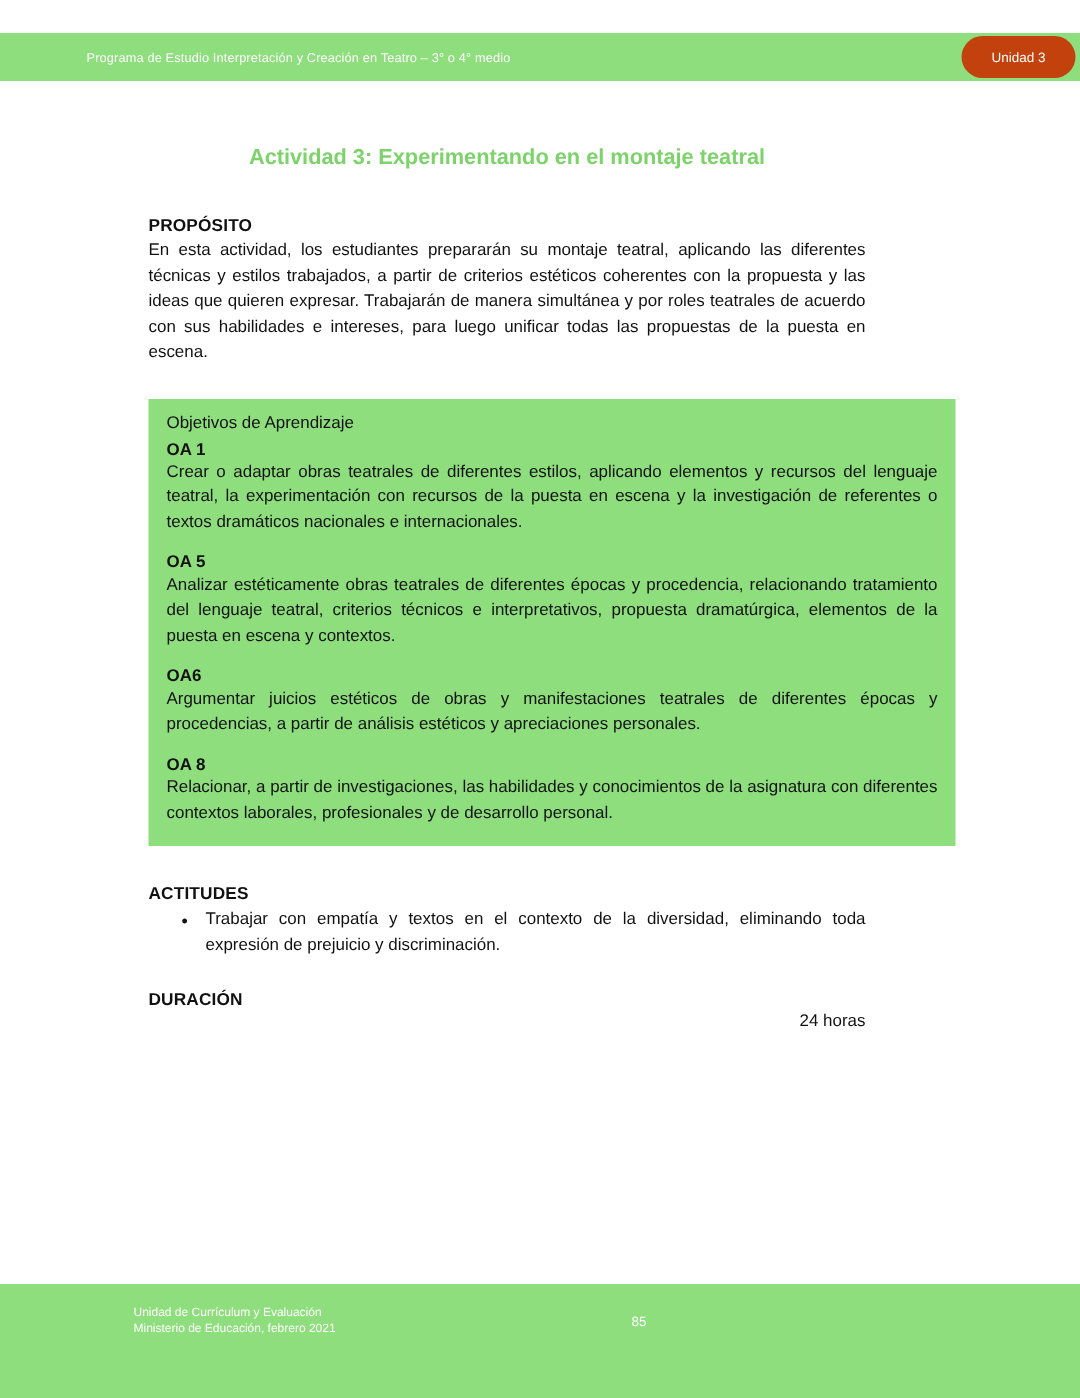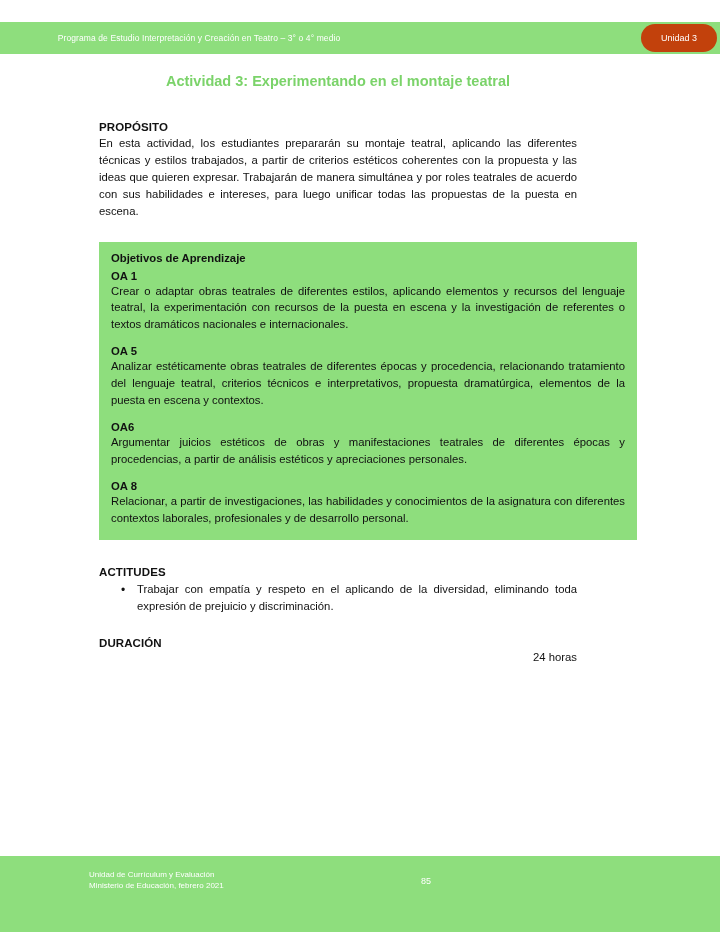--- a/index.html
+++ b/index.html
@@ -64,21 +64,21 @@
     justify-content: center;
   }
   .unit-badge span {
     font-size: 9px;
     color: #ffffff;
   }
 
   
   .content {
     position: absolute;
-    top: 72px;
+    top: 96px;
     left: 99px;
     width: 478px;
   }
   .activity-title {
     text-align: center;
     font-size: 14.5px;
     color: #7bd36a;
     font-weight: bold;
     margin: 0 0 30px 0;
     line-height: 1.3;
@@ -101,21 +101,21 @@
   
   .oa-box {
     margin-top: 22px;
     background: #8ede7d;
     padding: 10px 12px 14px 12px;
     box-sizing: border-box;
     width: 538px;
   }
   .oa-box-title {
     font-size: 11.3px;
-    font-weight: bold;
+    font-weight: normal;
     margin: 0 0 6px 0;
     color: #111111;
   }
   .oa-code {
     font-size: 11.3px;
     font-weight: bold;
     margin: 0 0 1px 0;
     color: #111111;
   }
   .oa-text {
@@ -235,21 +235,21 @@
 
       <div class="oa-item">
         <p class="oa-code">OA 8</p>
         <p class="oa-text">Relacionar, a partir de investigaciones, las habilidades y conocimientos de la asignatura con diferentes contextos laborales, profesionales y de desarrollo personal.</p>
       </div>
     </div>
 
     <div class="attitudes">
       <p class="section-label">ACTITUDES</p>
       <ul class="bullets">
-        <li>Trabajar con empatía y respeto en el aplicando de la diversidad, eliminando toda expresión de prejuicio y discriminación.</li>
+        <li>Trabajar con empatía y textos en el contexto de la diversidad, eliminando toda expresión de prejuicio y discriminación.</li>
       </ul>
     </div>
 
     <div class="duration">
       <p class="section-label">DURACIÓN</p>
       <p class="value">24 horas</p>
     </div>
 
   </div>
 

